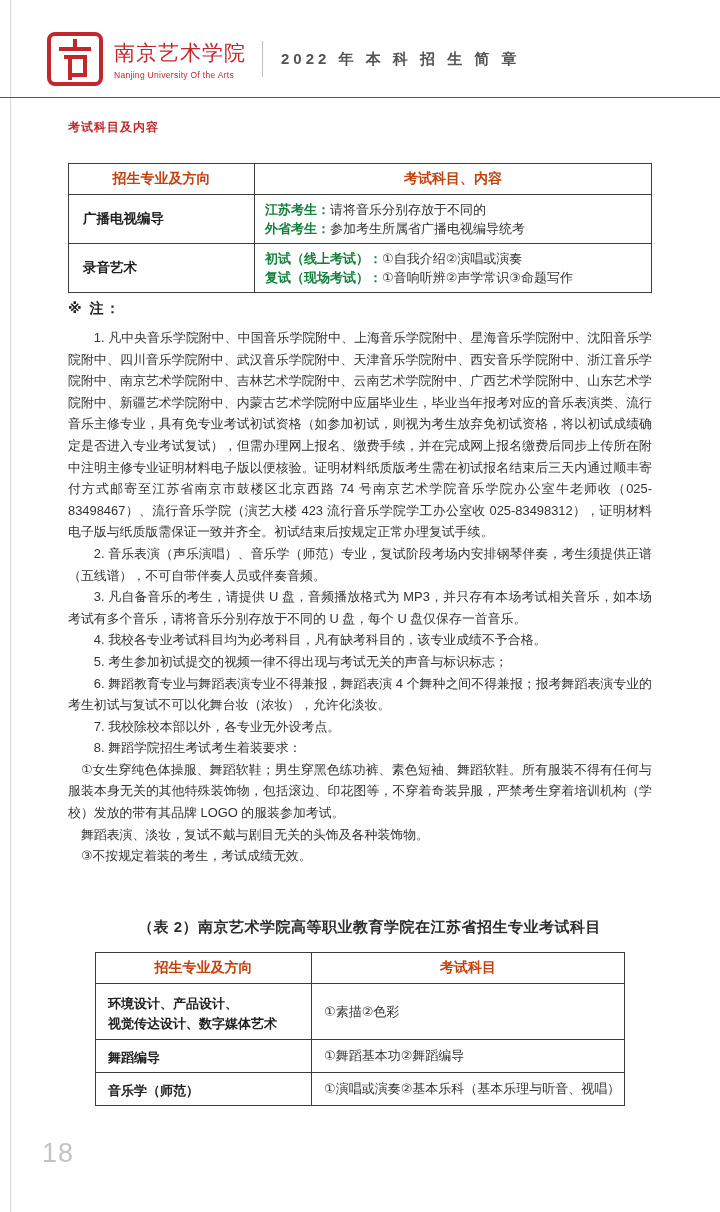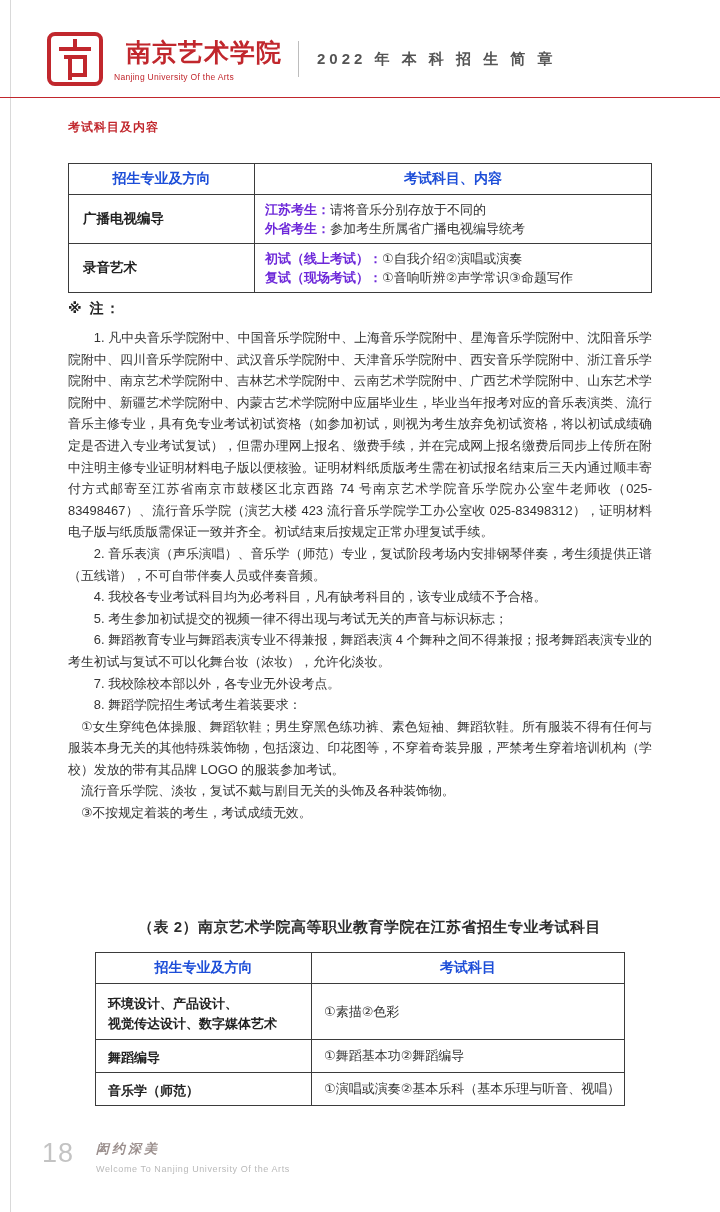--- a/index.html
+++ b/index.html
@@ -11,41 +11,41 @@
     overflow: hidden;
     font-family: "Liberation Sans", "DejaVu Sans", sans-serif;
     color: #333333;
   }
   .left-rule { position:absolute; left:10px; top:0; bottom:0; width:1px; background:#d9d9d9; }
 
   
   .header { position:absolute; left:46px; top:28px; right:40px; height:62px; display:flex; align-items:center; }
   .logo { width:58px; height:56px; flex:0 0 auto; }
   .brand { margin-left:10px; }
-  .brand-cn { color:#c1272d; font-size:25px; font-weight:bold; font-family:"DejaVu Serif","Liberation Serif",serif; letter-spacing:1px;margin-left:12px; }
+  .brand-cn { color:#c1272d; font-size:21px; font-weight:normal; font-family:"DejaVu Serif","Liberation Serif",serif; letter-spacing:1px; }
   .brand-en { color:#c1272d; font-size:8.5px; margin-top:3px; letter-spacing:0.3px; }
   .header-divider { width:1px; height:36px; background:#bdbdbd; margin:0 18px 0 16px; }
   .doc-title { font-size:15px; font-weight:bold; color:#545454; letter-spacing:4px; }
   .header-rule { position:absolute; left:0; right:0; top:97px; height:1px; background:#c1272d; }
 
   
   .section-title { position:absolute; left:68px; top:119px; color:#c1272d; font-size:12px; font-weight:bold; letter-spacing:1px; }
 
   
   table { border-collapse:collapse; table-layout:fixed; }
   th, td { border:1.5px solid #3b3b3b; }
-  th { font-size:14px; color:#1d4ed8; font-weight:bold; text-align:center; }
+  th { font-size:14px; color:#c2410c; font-weight:bold; text-align:center; }
 
   .t1 { position:absolute; left:68px; top:163px; width:584px; }
   .t1 th { height:31px; }
   .t1 .col-major { width:186px; }
   .t1 td { height:47px; vertical-align:middle; }
   .t1 td.major { padding-left:14px; font-weight:bold; font-size:13.5px; color:#222; }
   .t1 td.content { padding:5px 10px; font-size:13px; line-height:19px; }
-  .cline .lbl { font-weight:bold; color:#6d28d9; }
+  .cline .lbl { font-weight:bold; color:#15803d; }
 
   
   .notes { position:absolute; left:68px; top:300px; width:584px; }
   .note-marker { font-weight:bold; font-size:14px; color:#222; margin-bottom:9px; letter-spacing:2px; }
   .note-p { font-size:12.9px; line-height:21.6px; text-align:justify; text-indent:2em; color:#333; }
   .note-sub { text-indent:1em; }
 
   
   .t2-title { position:absolute; left:95px; top:918px; font-size:15px; font-weight:bold; color:#2e2e2e; letter-spacing:0.5px;margin-left:43px; }
   .t2 { position:absolute; left:95px; top:952px; width:530px; }
@@ -113,27 +113,28 @@
           <div class="cline"><span class="lbl">复试（现场考试）：</span><span>①音响听辨②声学常识③命题写作</span></div>
         </td>
       </tr>
     </tbody>
   </table>
 
   <section class="notes">
     <div class="note-marker">※ 注：</div>
     <p class="note-p">1. 凡中央音乐学院附中、中国音乐学院附中、上海音乐学院附中、星海音乐学院附中、沈阳音乐学院附中、四川音乐学院附中、武汉音乐学院附中、天津音乐学院附中、西安音乐学院附中、浙江音乐学院附中、南京艺术学院附中、吉林艺术学院附中、云南艺术学院附中、广西艺术学院附中、山东艺术学院附中、新疆艺术学院附中、内蒙古艺术学院附中应届毕业生，毕业当年报考对应的音乐表演类、流行音乐主修专业，具有免专业考试初试资格（如参加初试，则视为考生放弃免初试资格，将以初试成绩确定是否进入专业考试复试），但需办理网上报名、缴费手续，并在完成网上报名缴费后同步上传所在附中注明主修专业证明材料电子版以便核验。证明材料纸质版考生需在初试报名结束后三天内通过顺丰寄付方式邮寄至江苏省南京市鼓楼区北京西路 74 号南京艺术学院音乐学院办公室牛老师收（025-83498467）、流行音乐学院（演艺大楼 423 流行音乐学院学工办公室收 025-83498312），证明材料电子版与纸质版需保证一致并齐全。初试结束后按规定正常办理复试手续。</p>
     <p class="note-p">2. 音乐表演（声乐演唱）、音乐学（师范）专业，复试阶段考场内安排钢琴伴奏，考生须提供正谱（五线谱），不可自带伴奏人员或伴奏音频。</p>
+    <p class="note-p">3. 凡自备音乐的考生，请提供 U 盘，音频播放格式为 MP3，并只存有本场考试相关音乐，如本场考试有多个音乐，请将音乐分别存放于不同的 U 盘，每个 U 盘仅保存一首音乐。</p>
     <p class="note-p">4. 我校各专业考试科目均为必考科目，凡有缺考科目的，该专业成绩不予合格。</p>
     <p class="note-p">5. 考生参加初试提交的视频一律不得出现与考试无关的声音与标识标志；</p>
     <p class="note-p">6. 舞蹈教育专业与舞蹈表演专业不得兼报，舞蹈表演 4 个舞种之间不得兼报；报考舞蹈表演专业的考生初试与复试不可以化舞台妆（浓妆），允许化淡妆。</p>
     <p class="note-p">7. 我校除校本部以外，各专业无外设考点。</p>
     <p class="note-p">8. 舞蹈学院招生考试考生着装要求：</p>
     <p class="note-p note-sub">①女生穿纯色体操服、舞蹈软鞋；男生穿黑色练功裤、素色短袖、舞蹈软鞋。所有服装不得有任何与服装本身无关的其他特殊装饰物，包括滚边、印花图等，不穿着奇装异服，严禁考生穿着培训机构（学校）发放的带有其品牌 LOGO 的服装参加考试。</p>
-    <p class="note-p note-sub">流行音乐学院、淡妆，复试不戴与剧目无关的头饰及各种装饰物。</p>
+    <p class="note-p note-sub">舞蹈表演、淡妆，复试不戴与剧目无关的头饰及各种装饰物。</p>
     <p class="note-p note-sub">③不按规定着装的考生，考试成绩无效。</p>
   </section>
 
   <h3 class="t2-title">（表 2）南京艺术学院高等职业教育学院在江苏省招生专业考试科目</h3>
 
   <table class="t2">
     <thead>
       <tr>
         <th class="col-major">招生专业及方向</th>
         <th>考试科目</th>
@@ -151,18 +152,14 @@
       </tr>
       <tr class="r3">
         <td class="major">音乐学（师范）</td>
         <td class="subjects">①演唱或演奏②基本乐科（基本乐理与听音、视唱）</td>
       </tr>
     </tbody>
   </table>
 
   <footer class="footer">
     <span class="page-num">18</span>
-    <div class="footer-right">
-      <div class="motto">闳约深美</div>
-      <div class="welcome">Welcome To Nanjing University Of the Arts</div>
-    </div>
   </footer>
 </div>
 
 </body></html>

